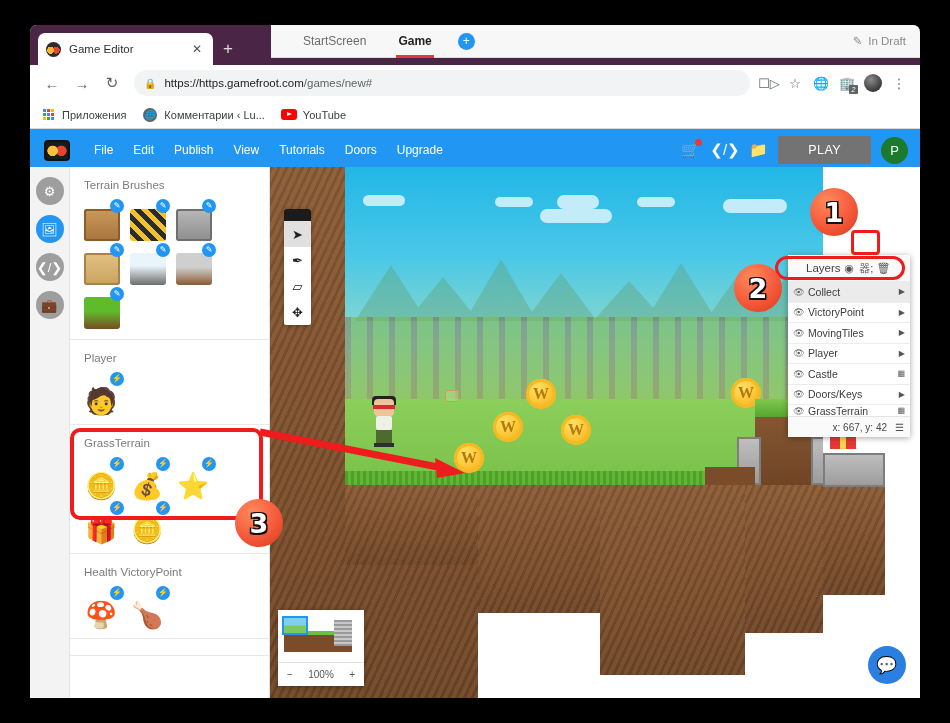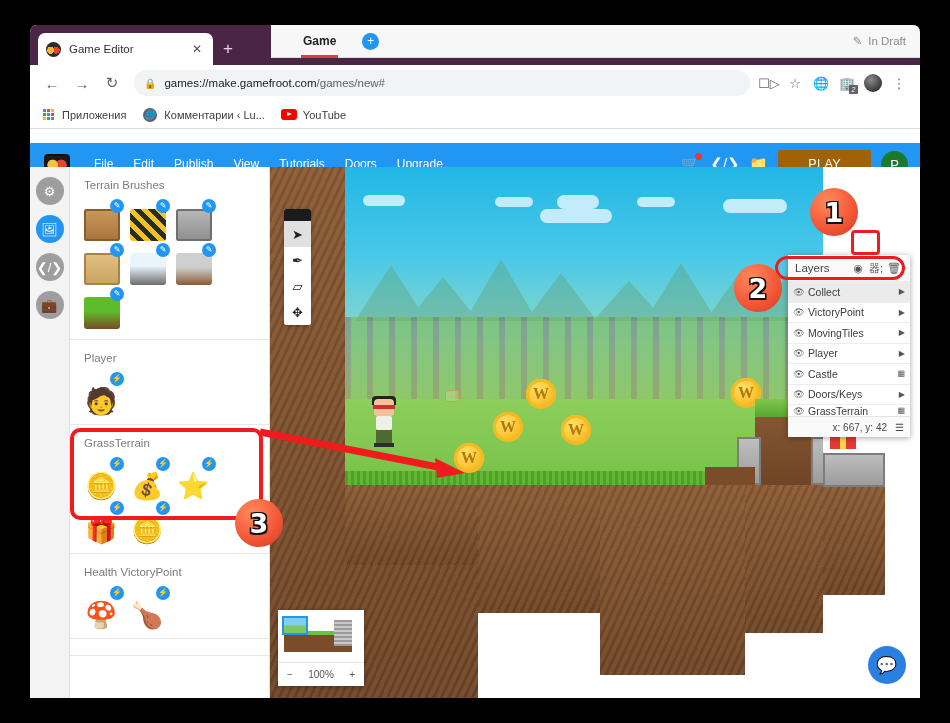--- a/index.html
+++ b/index.html
@@ -90,34 +90,34 @@
     background-size: 3px 3px; background-repeat: no-repeat;
     background-position: 0 0, 4px 0, 8px 0, 0 4px, 4px 4px, 8px 4px, 0 8px, 4px 8px, 8px 8px;
   }
   .globe-ico { width: 14px; height: 14px; border-radius: 50%; background: #5f6368; color: #fff;
                font-size: 9px; display: flex; align-items: center; justify-content: center; }
   .yt-ico { width: 16px; height: 11px; background: #ff0000; border-radius: 3px; position: relative; }
   .yt-ico:after { content: ""; position: absolute; left: 6px; top: 3px; border-left: 5px solid #fff;
                   border-top: 2.5px solid transparent; border-bottom: 2.5px solid transparent; }
 
   
-  .apphdr { height: 42px; background: #2196f3; display: flex; align-items: center; padding: 8px 8px; margin-top: 14px; }
+  .apphdr { height: 42px; background: #2196f3; display: flex; align-items: center; padding: 8px 8px; }
   .logo {
     width: 26px; height: 21px; margin: 0 14px 0 6px; border-radius: 4px; background: #1b1b1b;
     background-image:
       radial-gradient(circle at 30% 52%, #f9c23c 0 5px, transparent 5.5px),
       radial-gradient(circle at 70% 52%, #e8432e 0 5px, transparent 5.5px);
     border: 2px solid #111;
   }
   .menu-item { color: #fff; font-size: 12px; padding: 0 10px; }
   .hdr-right { margin-left: auto; display: flex; align-items: center; gap: 10px; padding-right: 4px; }
   .hdr-ic { color: #fff; font-size: 15px; position: relative; display: flex; align-items: center; }
   .hdr-ic .dot { position: absolute; right: -2px; top: -2px; width: 7px; height: 7px;
                  border-radius: 50%; background: #e53935; }
-  .playbtn { background: #a16207; color: #fff; font-size: 12.5px; letter-spacing: .4px;
+  .playbtn { background: #737373; color: #fff; font-size: 12.5px; letter-spacing: .4px;
              padding: 7px 30px; border-radius: 2px; }
   .useravatar { width: 27px; height: 27px; border-radius: 50%; background: #1c7a2e; color: #fff;
                 display: flex; align-items: center; justify-content: center; font-size: 13px; }
 
   
   .appbody { position: absolute; left: 0; top: 142px; right: 0; bottom: 0; background: #fff; display: flex; }
 
   .iconrail { width: 40px; background: #f3f3f3; border-right: 1px solid #e3e3e3;
               padding-top: 10px; display: flex; flex-direction: column; align-items: center; gap: 10px; }
   .rail-ic { width: 28px; height: 28px; border-radius: 50%; background: #9e9e9e; color: #fff;
@@ -212,21 +212,21 @@
   .mini-gray { position: absolute; left: 56px; top: 10px; width: 18px; height: 26px;
                background: repeating-linear-gradient(0deg,#9a9a9a 0 2px,#c8c8c8 2px 4px); }
   .mini-box { position: absolute; left: 4px; top: 6px; width: 26px; height: 19px;
               border: 2px solid #2196f3; background: linear-gradient(#7fd0e8 45%, #7ec862 55%); }
   .mini-zoom { height: 24px; border-top: 1px solid #e3e3e3; display: flex; align-items: center;
                justify-content: space-between; padding: 0 9px; font-size: 10px; color: #555; }
 
   
   .layers { position: absolute; right: 10px; top: 88px; width: 122px; background: #fafafa;
             box-shadow: 0 1px 6px rgba(0,0,0,.35); }
-  .layers-hdr { display: flex; align-items: center; height: 26px; padding: 0 7px; font-size: 11.5px; color: #444; }
+  .layers-hdr { display: flex; align-items: center; height: 26px; padding: 0 18px; font-size: 11.5px; color: #444; }
   .layers-hdr .ttl { flex: 1; }
   .layers-hdr .hic { width: 18px; text-align: center; font-size: 11px; color: #555; }
   .layer-row { display: flex; align-items: center; height: 20.5px; padding: 0 5px;
                font-size: 10.5px; color: #3b3b3b; border-top: 1px solid #ececec; background: #fff; }
   .layer-row.sel { background: #ebebeb; }
   .layer-row .eye { width: 15px; font-size: 9px; color: #555; }
   .layer-row .lname { flex: 1; }
   .layer-row .arr { font-size: 8px; color: #555; }
   .layers-foot { height: 21px; display: flex; align-items: center; justify-content: flex-end;
                  gap: 8px; padding: 0 6px; font-size: 10px; color: #4a4a4a; background: #fafafa;
@@ -282,21 +282,21 @@
         <span>✕</span>
       </div>
     </div>
 
     <div class="toolbar">
       <div class="navbtn">←</div>
       <div class="navbtn">→</div>
       <div class="navbtn">↻</div>
       <div class="omnibox">
         <span class="lock">🔒</span>
-        <span class="url-host">games://make.gamefroot.com</span>
+        <span class="url-host">https://https.gamefroot.com</span>
           <span class="url-path">/games/new#</span>
       </div>
       <div class="tb-icons">
         <span class="ic">☐▷</span>
         <span class="ic">☆</span>
         <span class="ic ext-blue">🌐</span>
         <span class="ic ext-red">🏢<i class="badge-sq">2</i></span>
         <span class="ic">
             <i class="avatar-ic"></i>
           </span>
@@ -582,20 +582,21 @@
             <span>x: 667, y: 42</span>
             <span>☰</span>
           </div>
         </div>
 
         <div class="chatbtn">💬</div>
       </div>
     </div>
 
     <div class="canvastabs">
+      <div class="ctab">StartScreen</div>
       <div class="ctab active">Game</div>
       <div class="ctab-add">+</div>
       <div class="draft">
         <span>✎</span>
         <span>In Draft</span>
       </div>
     </div>
   </div>
 
   <div class="ann-rect" style="left:851px;top:230px;width:29px;height:25px;border-width:3px;border-radius:4px"></div>

